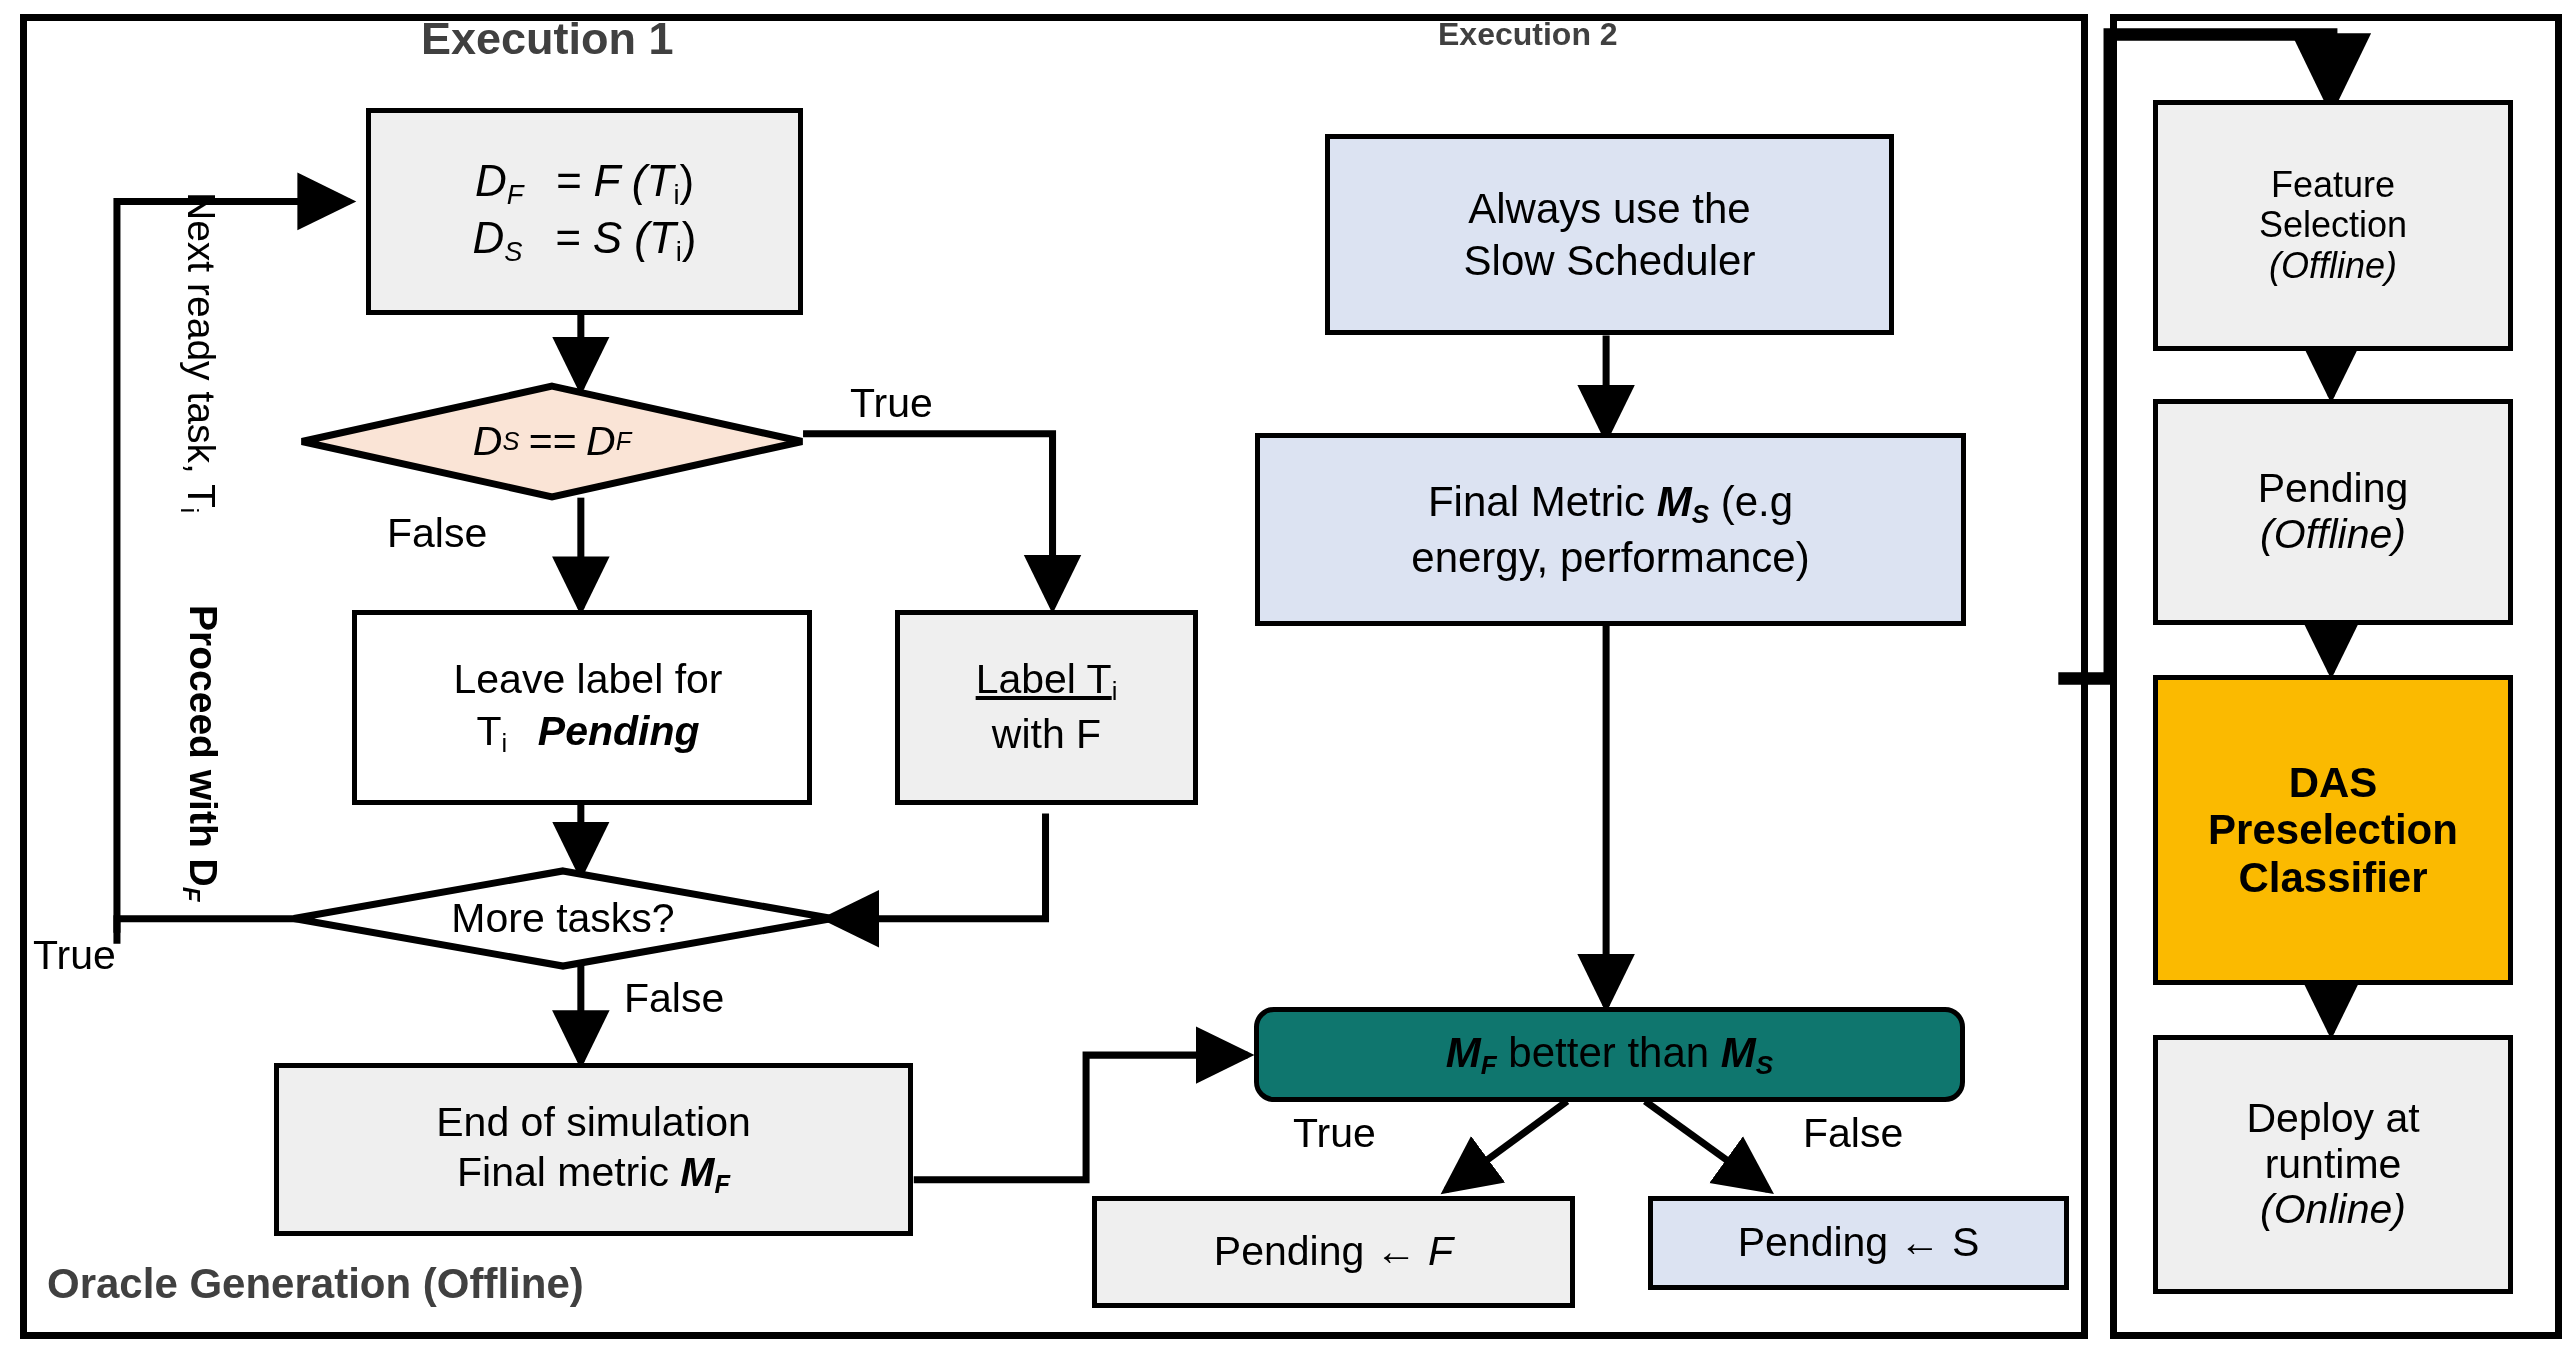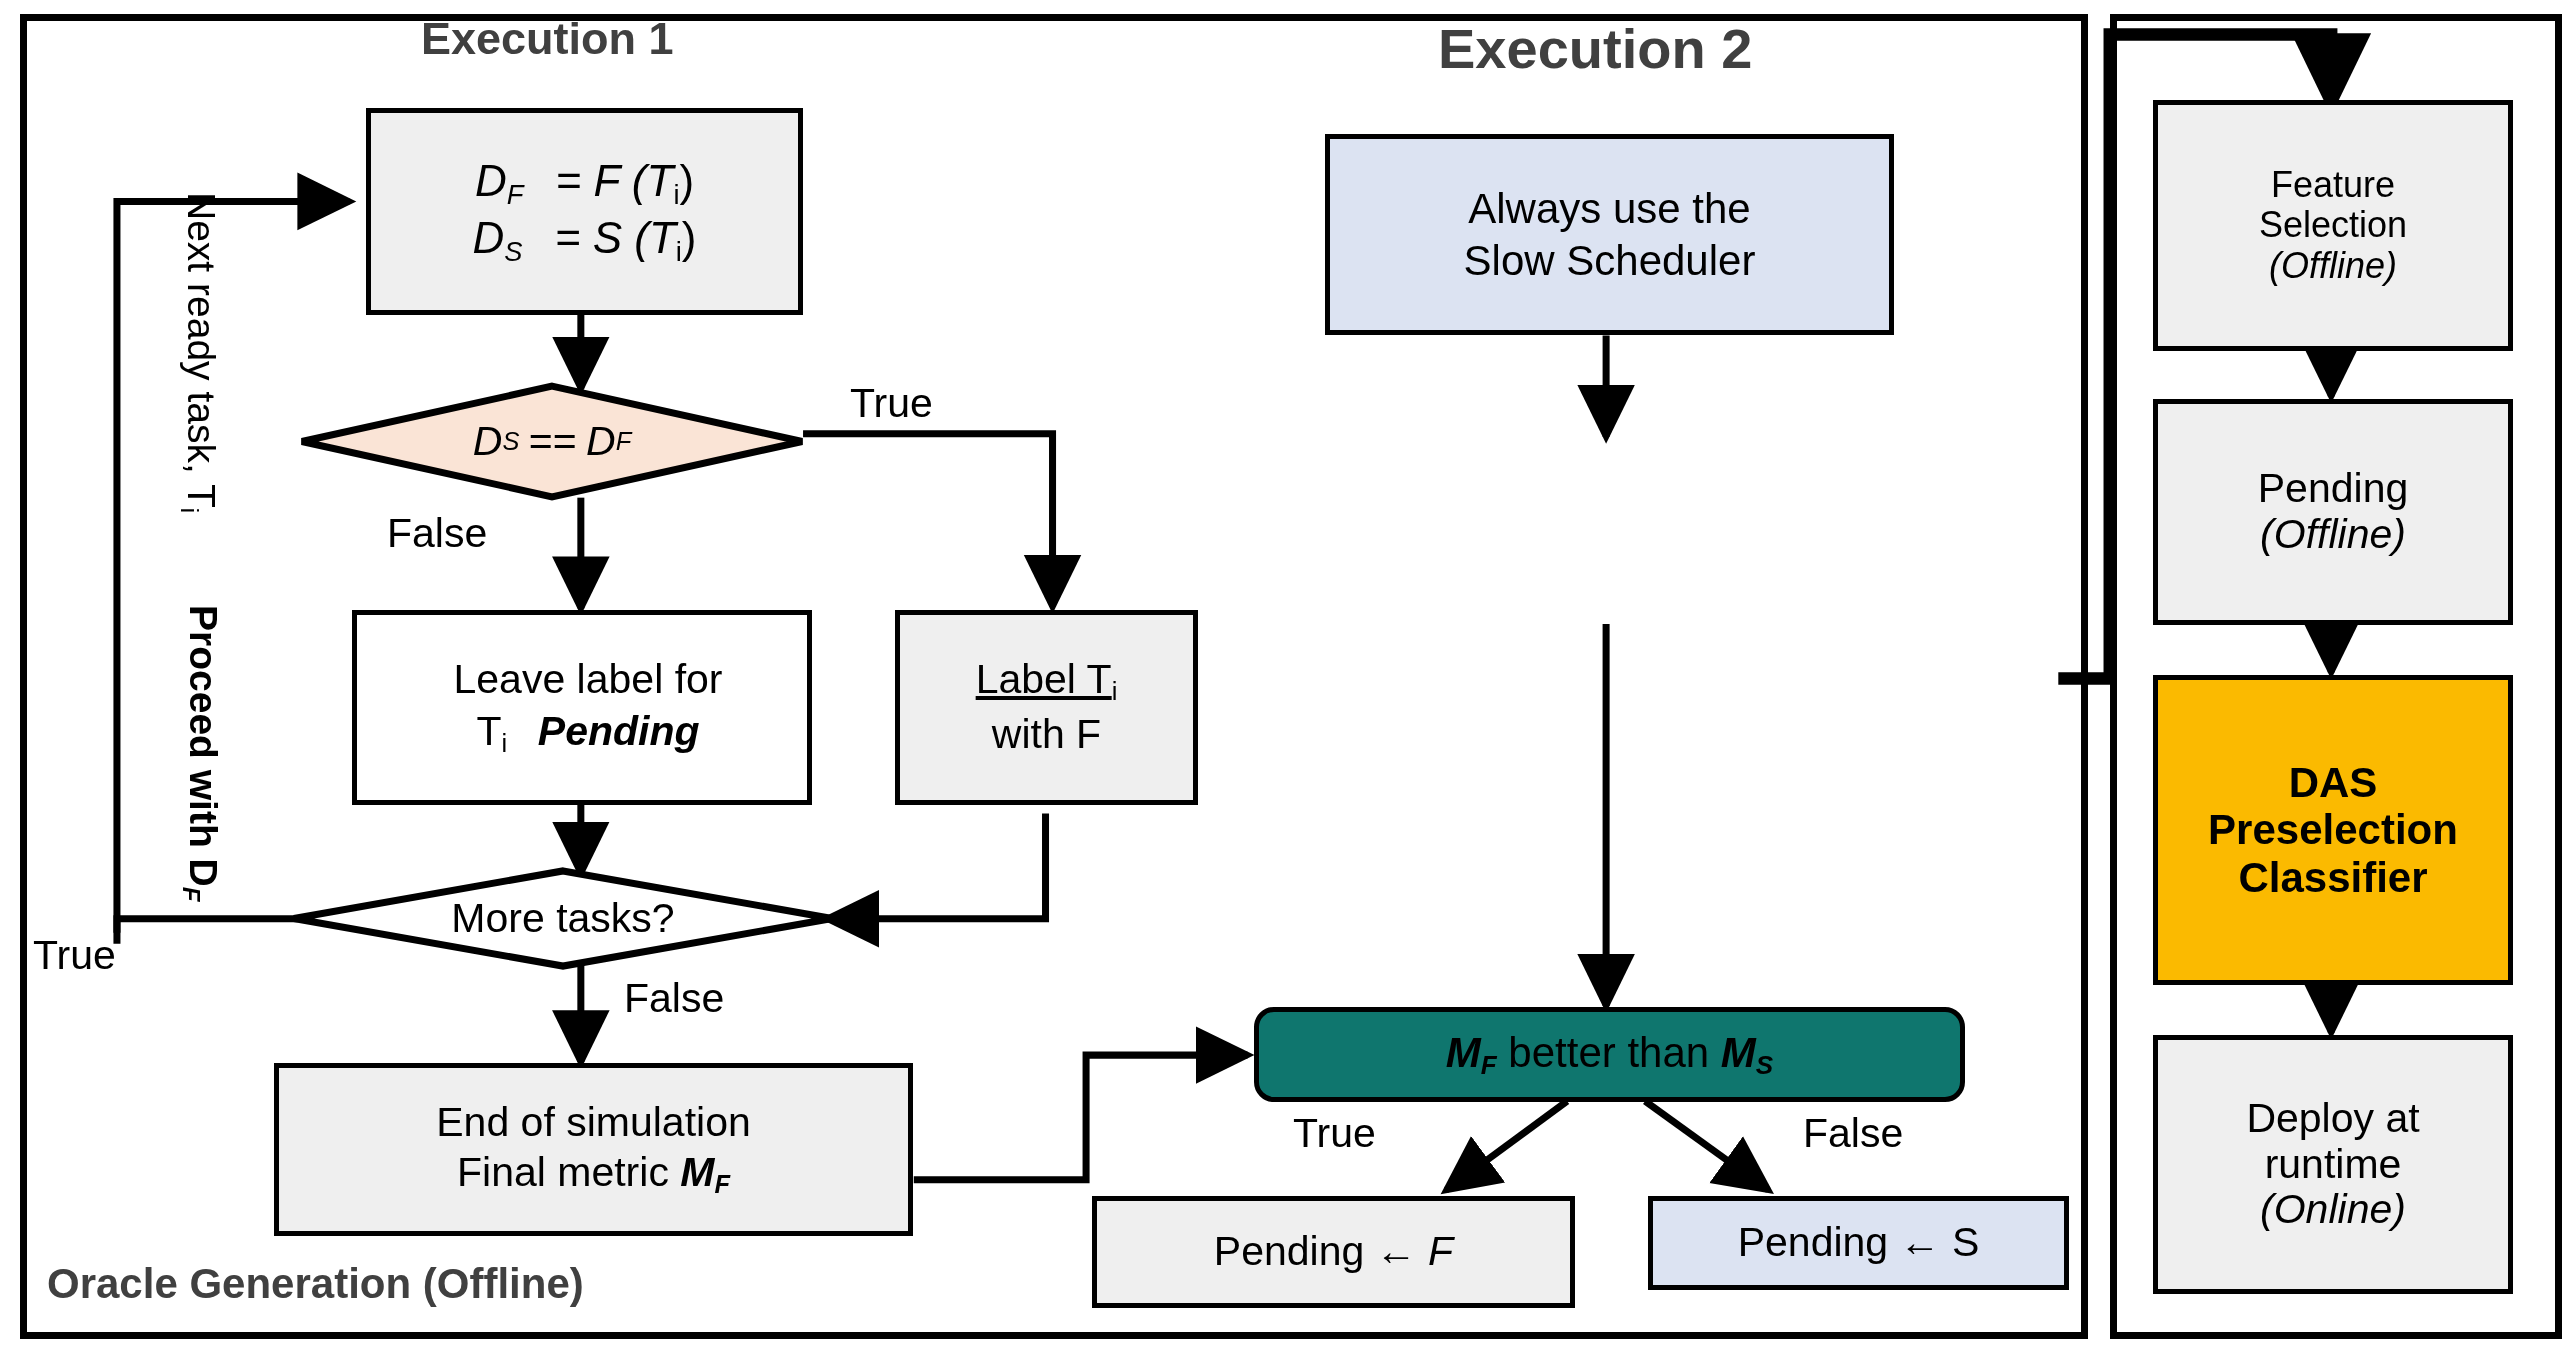--- a/index.html
+++ b/index.html
@@ -79,21 +79,21 @@
     <path d="M 2110,1412 L 2268,1526" fill="none" stroke="#000" stroke-width="9" marker-end="url(#ah)"></path>
 
     <path d="M 2640,870 L 2706,870 L 2706,44 L 2990,44 L 2990,132" fill="none" stroke="#000" stroke-width="16" marker-end="url(#ahb)"></path>
 
     <path d="M 2990,448 L 2990,508" fill="none" stroke="#000" stroke-width="9" marker-end="url(#ah)"></path>
     <path d="M 2990,800 L 2990,862" fill="none" stroke="#000" stroke-width="9" marker-end="url(#ah)"></path>
     <path d="M 2990,1262 L 2990,1324" fill="none" stroke="#000" stroke-width="9" marker-end="url(#ah)"></path>
   </svg>
 
   <div class="ttl" style="left:421px;top:12.5px;font-size:45px;">Execution 1</div>
-  <div class="ttl" style="left:1438px;top:15.6px;font-size:56px;">Execution 2</div>
+  <div class="ttl" style="left:1438px;top:15.6px;font-size:32px;">Execution 2</div>
 
   <div class="node gray" style="left:366px;top:108px;width:437px;height:207px;flex-direction:column;font-size:44px;">
     <div style="margin:1.6px 0;">
       <span class="it">D</span><sub class="it">F</sub>
       <span style="display:inline-block;width:7.8px;"></span>
       <span class="it">= F (T</span><sub>i</sub><span>)</span>
     </div>
     <div style="margin:1.6px 0;">
       <span class="it">D</span><sub class="it">S</sub>
       <span style="display:inline-block;width:7.8px;"></span>
@@ -157,20 +157,26 @@
   </div>
   <div class="vrot bd" style="left:225px;top:605px;transform:rotate(90deg);font-size:39px;">
     <span>Proceed with D</span><sub class="bi">F</sub>
   </div>
 
   <div class="node blue" style="left:1325px;top:134px;width:569px;height:201px;flex-direction:column;font-size:42px;">
     <div style="margin:2.3px 0;">Always use the</div>
     <div style="margin:2.3px 0;">Slow Scheduler</div>
   </div>
 
+  <div class="node blue" style="left:1255px;top:433px;width:711px;height:193px;flex-direction:column;font-size:42px;">
+    <div style="margin:2.3px 0;">
+      <span>Final Metric </span><span class="bi">M</span><sub class="bi">S</sub><span> (e.g</span>
+    </div>
+    <div style="margin:2.3px 0;">energy, performance)</div>
+  </div>
 
   <div class="node peach rounded" style="left:1254px;top:1007px;width:711px;height:95px;font-size:42px;">
     <div>
       <span class="bi">M</span><sub class="bi">F</sub><span> better than </span><span class="bi">M</span><sub class="bi">S</sub>
     </div>
   </div>
 
   <div class="lbl" style="left:1293px;top:1110px;font-size:41px;">True</div>
   <div class="lbl" style="left:1803px;top:1110px;font-size:41px;">False</div>
 

